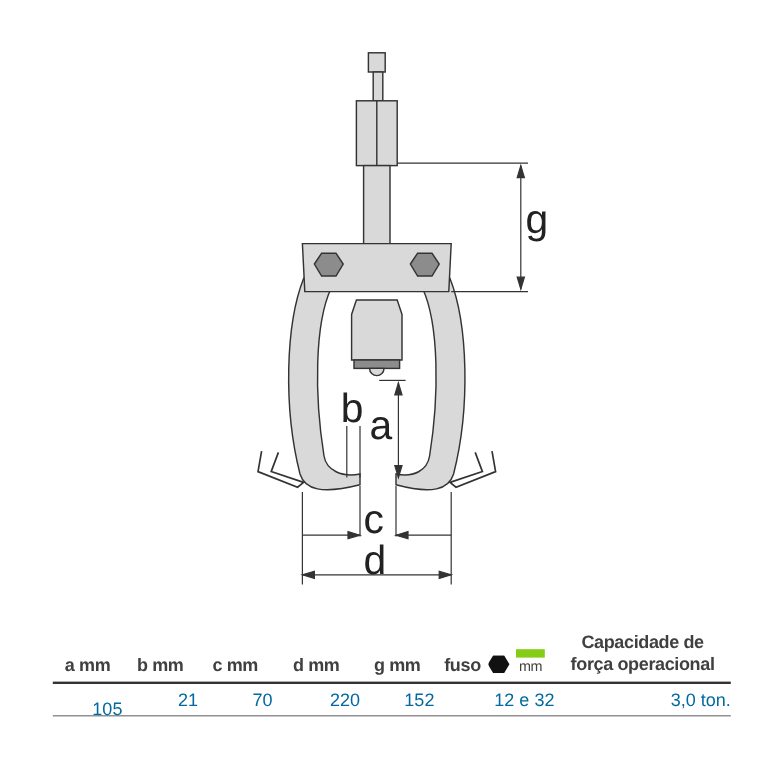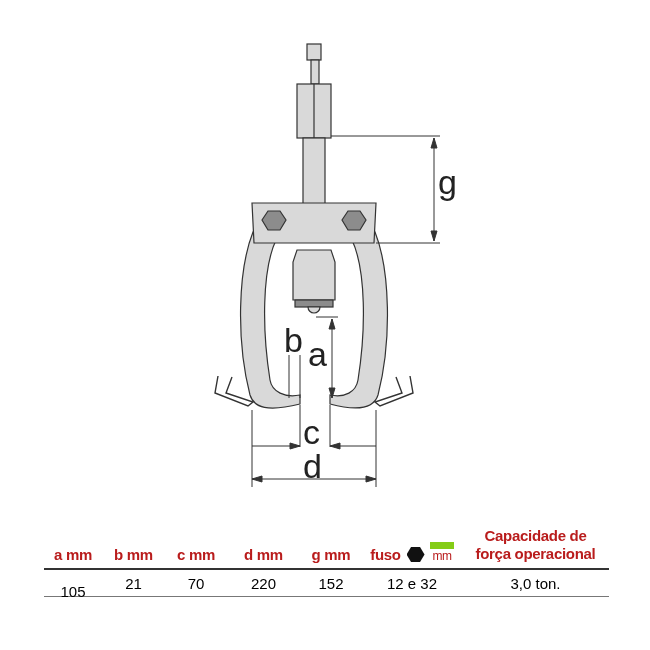--- a/index.html
+++ b/index.html
@@ -1,23 +1,23 @@
 <!DOCTYPE html>
 <html><head>
 <meta charset="utf-8">
 <style>
   html, body { margin:0; padding:0; background:#ffffff; }
   body { width:650px; height:650px; position:relative; overflow:hidden; font-family:"Liberation Sans", sans-serif; }
   #diagram { position:absolute; left:0; top:0; width:650px; height:510px; }
   .spec-table { position:absolute; left:44px; top:520px; width:565px; }
   .hdr-row { display:flex; align-items:flex-end; height:48px; border-bottom:2px solid #333; }
   .row { display:flex; align-items:center; height:26px; border-bottom:1px solid #777; }
-  .cell { text-align:center; color:#b91c1c; }
+  .cell { text-align:center; color:#404040; }
   .hdr-row .cell { font-size:15px; font-weight:bold; padding-bottom:5px; letter-spacing:-0.3px; }
-  .row .cell { font-size:15px; color:#000000; }
+  .row .cell { font-size:15px; color:#0369a1;text-align:right; }
   .c1{width:58px;margin-top:16px;} .c2{width:63px;} .c3{width:62px;} .c4{width:73px;} .c5{width:62px;} .c6{width:100px;} .c7{width:147px;}
   .c7.h { line-height:18px; }
   .hex-icon { display:inline-block; width:18px; height:15px; background:#111; clip-path:polygon(25% 0,75% 0,100% 50%,75% 100%,25% 100%,0 50%); vertical-align:-2px; margin:0 2px; }
   .mm-over { font-size:12px; font-weight:normal; border-top:7px solid #84cc16; padding:0 2px; }
 </style>
 </head>
 <body>
 
 <svg id="diagram" viewBox="0 0 650 510" xmlns="http://www.w3.org/2000/svg">
   <g stroke="#333" stroke-width="1.2" fill="#d9d9d9">

